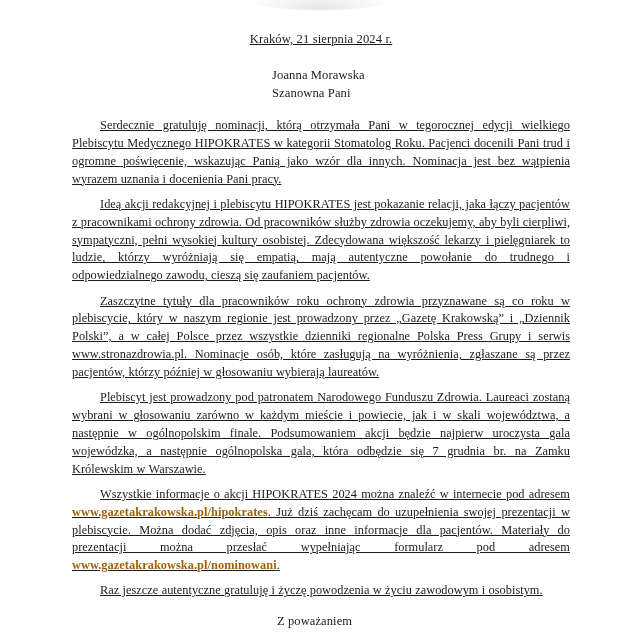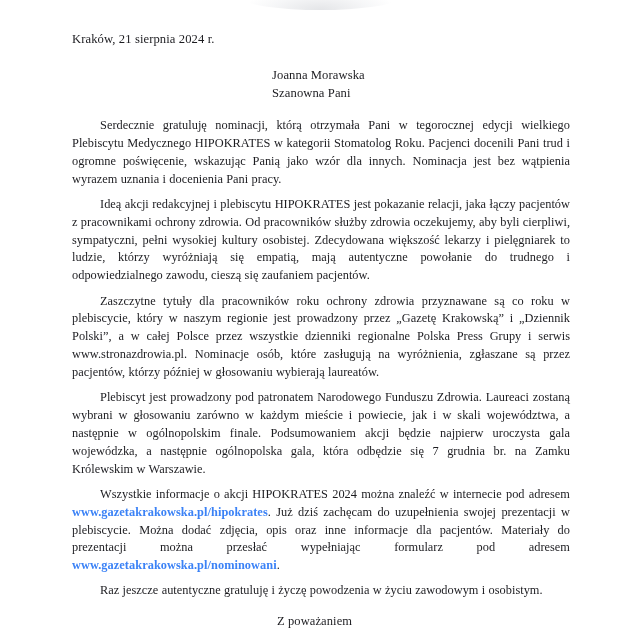--- a/index.html
+++ b/index.html
@@ -35,54 +35,56 @@
     height: 22px;
     border-radius: 50%;
     background: radial-gradient(ellipse at 50% 100%,
                 rgba(150,155,165,0.26) 0%,
                 rgba(180,185,195,0.12) 45%,
                 rgba(255,255,255,0) 72%);
     pointer-events: none;
   }
 
   .date-line {
-    text-align: left;
+    text-align: center;
     font-size: 12.6px;
     line-height: 1.3;
     padding-top: 31px;
     letter-spacing: 0.1px;
+    text-decoration: underline;
   }
 
   .addressee {
     margin-top: 20px;
     padding-left: 200px;
     font-size: 12.6px;
     line-height: 1.42;
     letter-spacing: 0.1px;
   }
   .addressee div { white-space: nowrap; }
 
   .body-block {
     margin-top: 14px;
+    text-decoration: underline;
   }
 
   p.para {
     margin: 0 0 7.5px 0;
     font-size: 12.35px;
     line-height: 1.445;
     text-align: justify;
     text-indent: 28px;
     letter-spacing: 0.02px;
     word-spacing: 0.2px;
     -webkit-hyphens: none;
     hyphens: none;
   }
 
   a.link, .link {
-    color: #3b82f6;
+    color: #a16207;
     font-weight: 600;
     text-decoration: none;
     letter-spacing: 0.05px;
   }
 
   .closing-block {
     margin-top: 13px;
     padding-left: 205px;
     font-size: 12.5px;
     line-height: 1.42;

